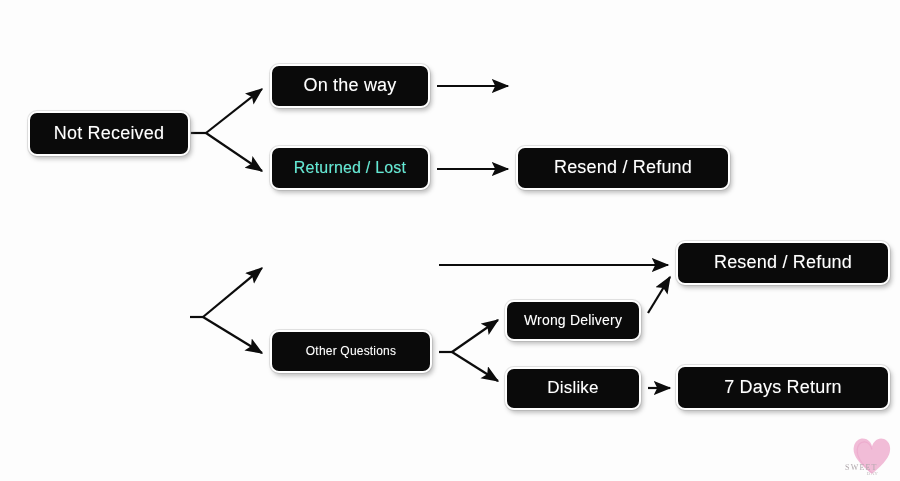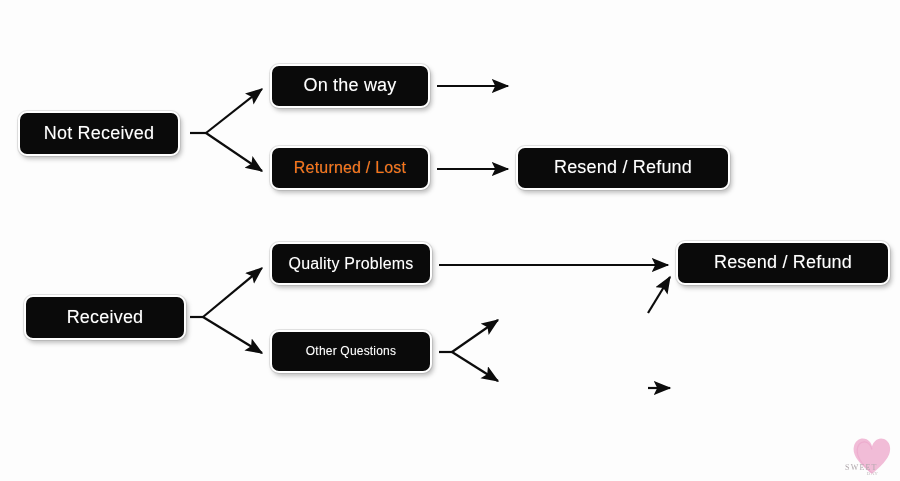--- a/index.html
+++ b/index.html
@@ -131,43 +131,46 @@
 
     <g>
       <path class="edge-line" d="M648,313 L670,277" marker-end="url(#arrow)"></path>
     </g>
 
     <g>
       <path class="edge-line" d="M648,388 L670,388" marker-end="url(#arrow)"></path>
     </g>
   </svg>
 
-  <div class="node" style="left: 18px; top: 111px; width: 162px; height: 45px; font-size: 18px; background: rgb(10, 10, 10); color: rgb(255, 255, 255);">
+  <div class="node" style="left: 28px; top: 111px; width: 162px; height: 45px; font-size: 18px; background: rgb(10, 10, 10); color: rgb(255, 255, 255);">
     <span class="node-label">Not Received</span>
   </div>
   <div class="node" style="left: 270px; top: 64px; width: 160px; height: 44px; font-size: 18px; background: rgb(10, 10, 10); color: rgb(255, 255, 255);">
     <span class="node-label">On the way</span>
   </div>
-  <div class="node" style="left: 270px; top: 146px; width: 160px; height: 44px; font-size: 16px; background: rgb(10, 10, 10); color: #f97316;">
+  <div class="node" style="left: 270px; top: 146px; width: 160px; height: 44px; font-size: 16px; background: rgb(10, 10, 10); color: #5eead4;">
     <span class="node-label">Returned / Lost</span>
   </div>
   <div class="node" style="left: 516px; top: 146px; width: 214px; height: 44px; font-size: 18px; background: rgb(10, 10, 10); color: rgb(255, 255, 255);">
     <span class="node-label">Resend / Refund</span>
   </div>
-  <div class="node" style="left: 24px; top: 295px; width: 162px; height: 45px; font-size: 18px; background: rgb(10, 10, 10); color: rgb(255, 255, 255);">
-    <span class="node-label">Received</span>
-  </div>
-  <div class="node" style="left: 270px; top: 242px; width: 162px; height: 43px; font-size: 16px; background: rgb(10, 10, 10); color: rgb(255, 255, 255);">
-    <span class="node-label">Quality Problems</span>
-  </div>
   <div class="node" style="left: 270px; top: 330px; width: 162px; height: 43px; font-size: 12px; background: rgb(10, 10, 10); color: rgb(255, 255, 255);">
     <span class="node-label">Other Questions</span>
   </div>
+  <div class="node" style="left: 505px; top: 300px; width: 136px; height: 41px; font-size: 14px; background: rgb(10, 10, 10); color: rgb(255, 255, 255);">
+    <span class="node-label">Wrong Delivery</span>
+  </div>
+  <div class="node" style="left: 505px; top: 367px; width: 136px; height: 43px; font-size: 17px; background: rgb(10, 10, 10); color: rgb(255, 255, 255);">
+    <span class="node-label">Dislike</span>
+  </div>
   <div class="node" style="left: 676px; top: 241px; width: 214px; height: 44px; font-size: 18px; background: rgb(10, 10, 10); color: rgb(255, 255, 255);">
     <span class="node-label">Resend / Refund</span>
+  </div>
+  <div class="node" style="left: 676px; top: 365px; width: 214px; height: 45px; font-size: 18px; background: rgb(10, 10, 10); color: rgb(255, 255, 255);">
+    <span class="node-label">7 Days Return</span>
   </div>
 
   <svg class="watermark" viewBox="0 0 48 46">
     <path d="M24,42 C9,30 4,22 6,14 C8,6 17,4 22,10 C23,11.4 23.6,12.8 24,14.2
              C24.6,12.4 25.6,10.6 27,9.2 C32,4 41,7 42,15 C43,23 38,30 24,42 z" fill="#eda8cc" opacity="0.9"></path>
     <path d="M24,41 C12,31 8,23 9.5,16 C11,9.5 18,8 21.5,12.5 C23,14.5 23.6,16 24,17.5" fill="none" stroke="#e893c0" stroke-width="1.2" opacity="0.6"></path>
   </svg>
   <div class="wm-text">SWEET</div>
   <div class="wm-sub">DAY</div>
 

